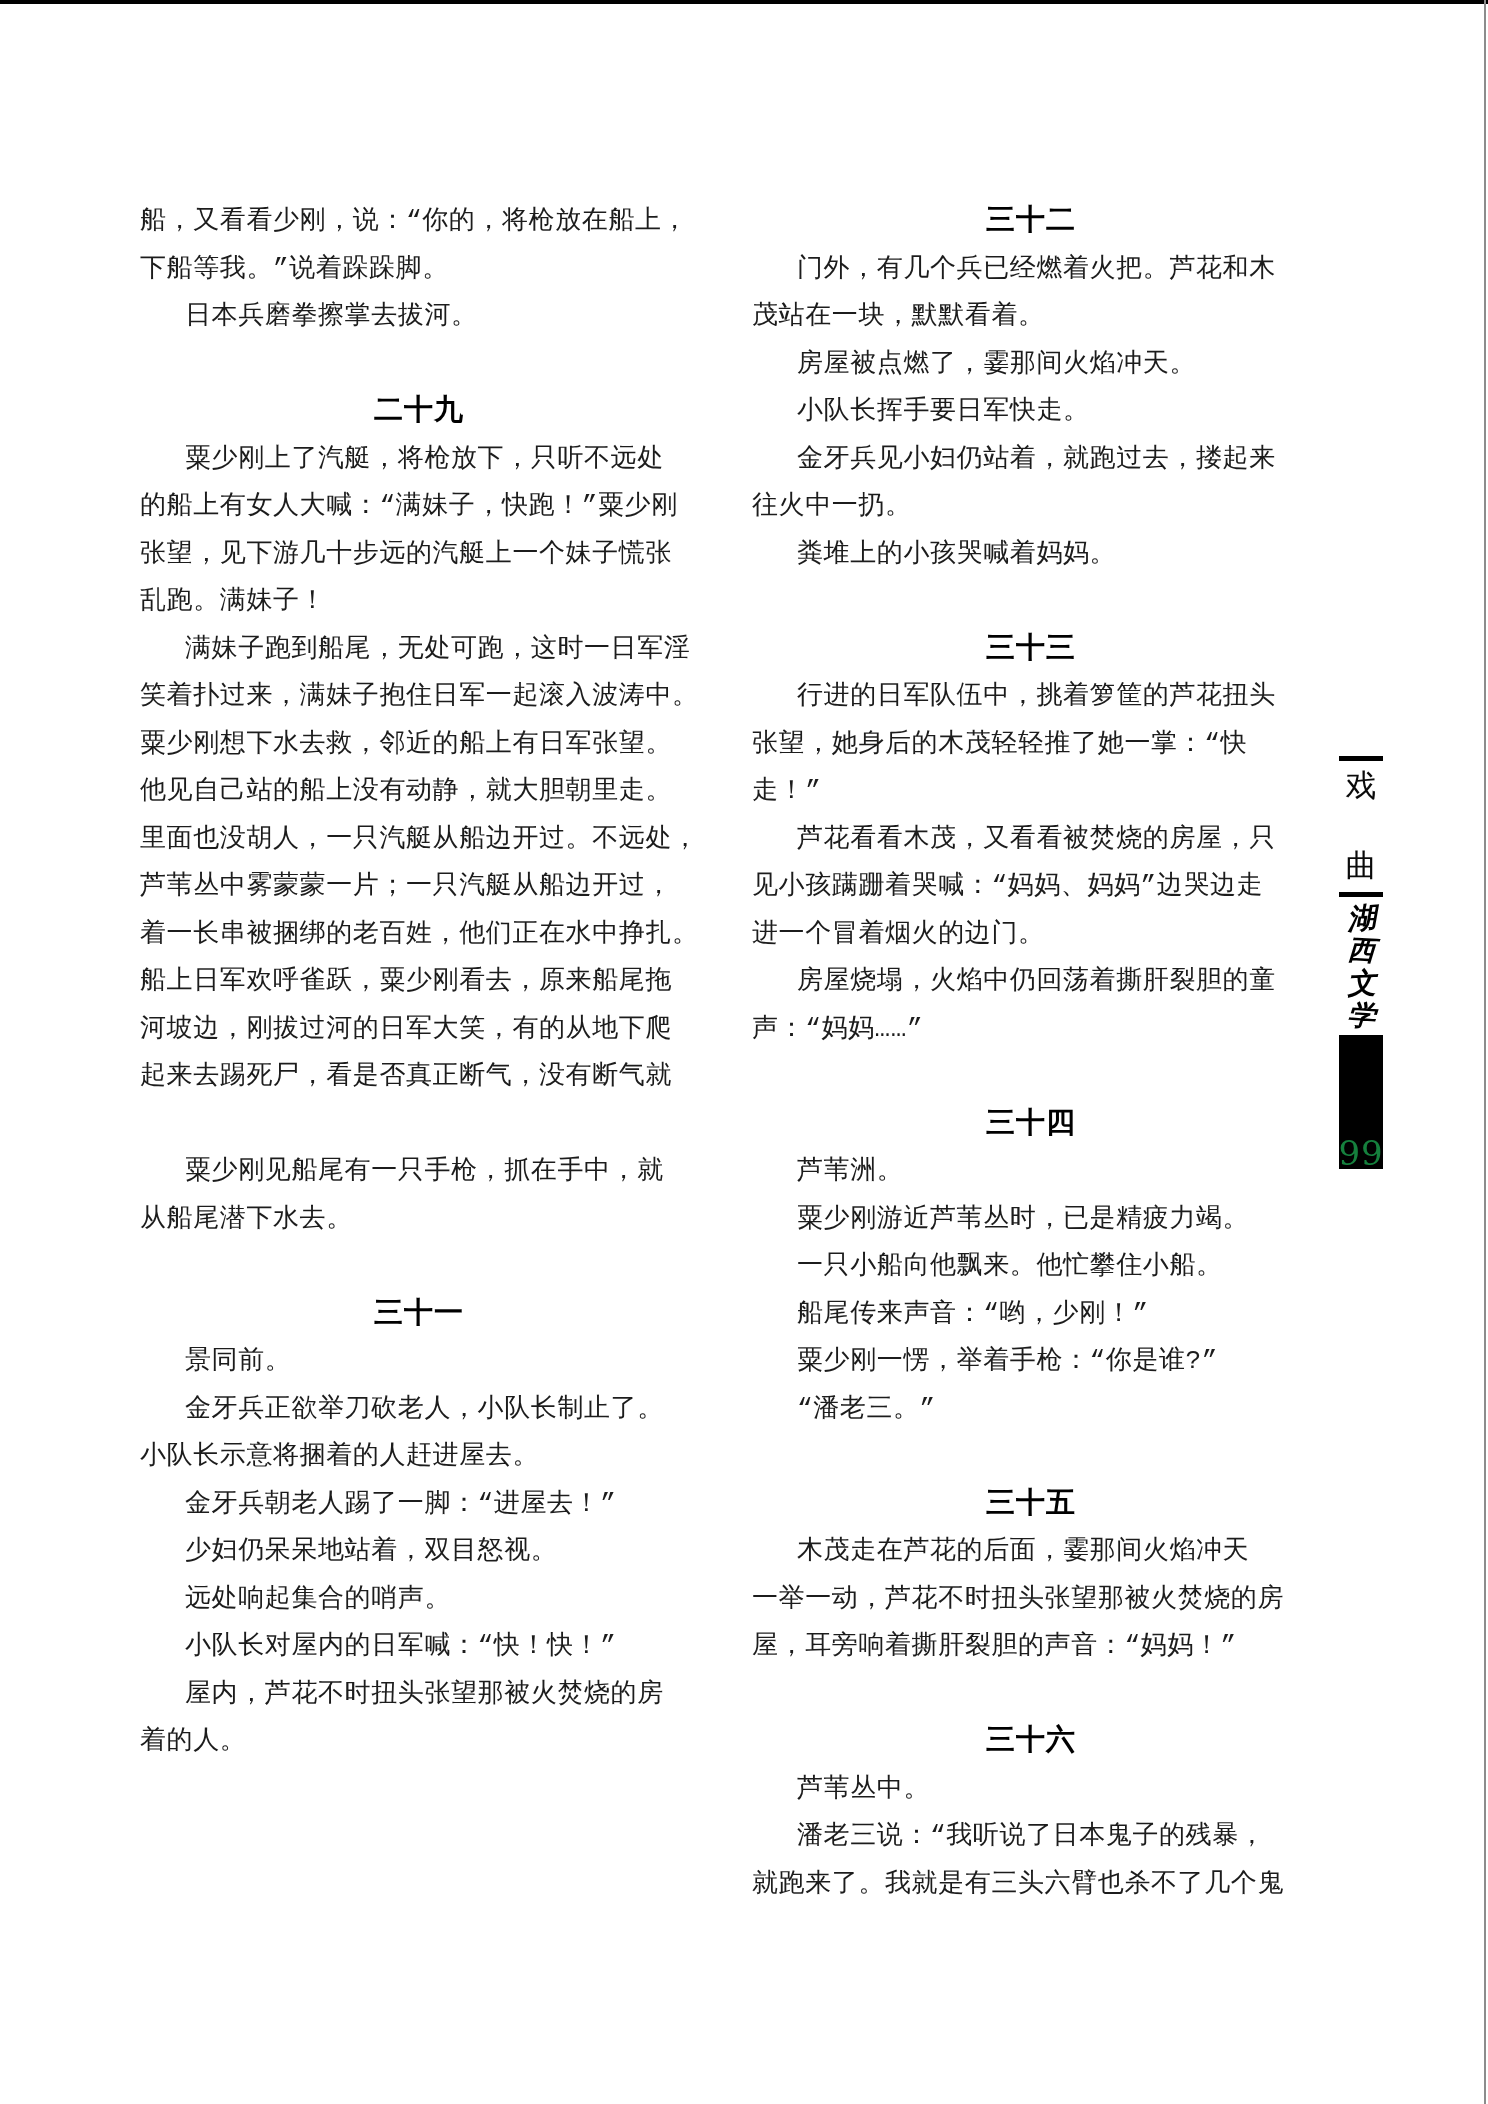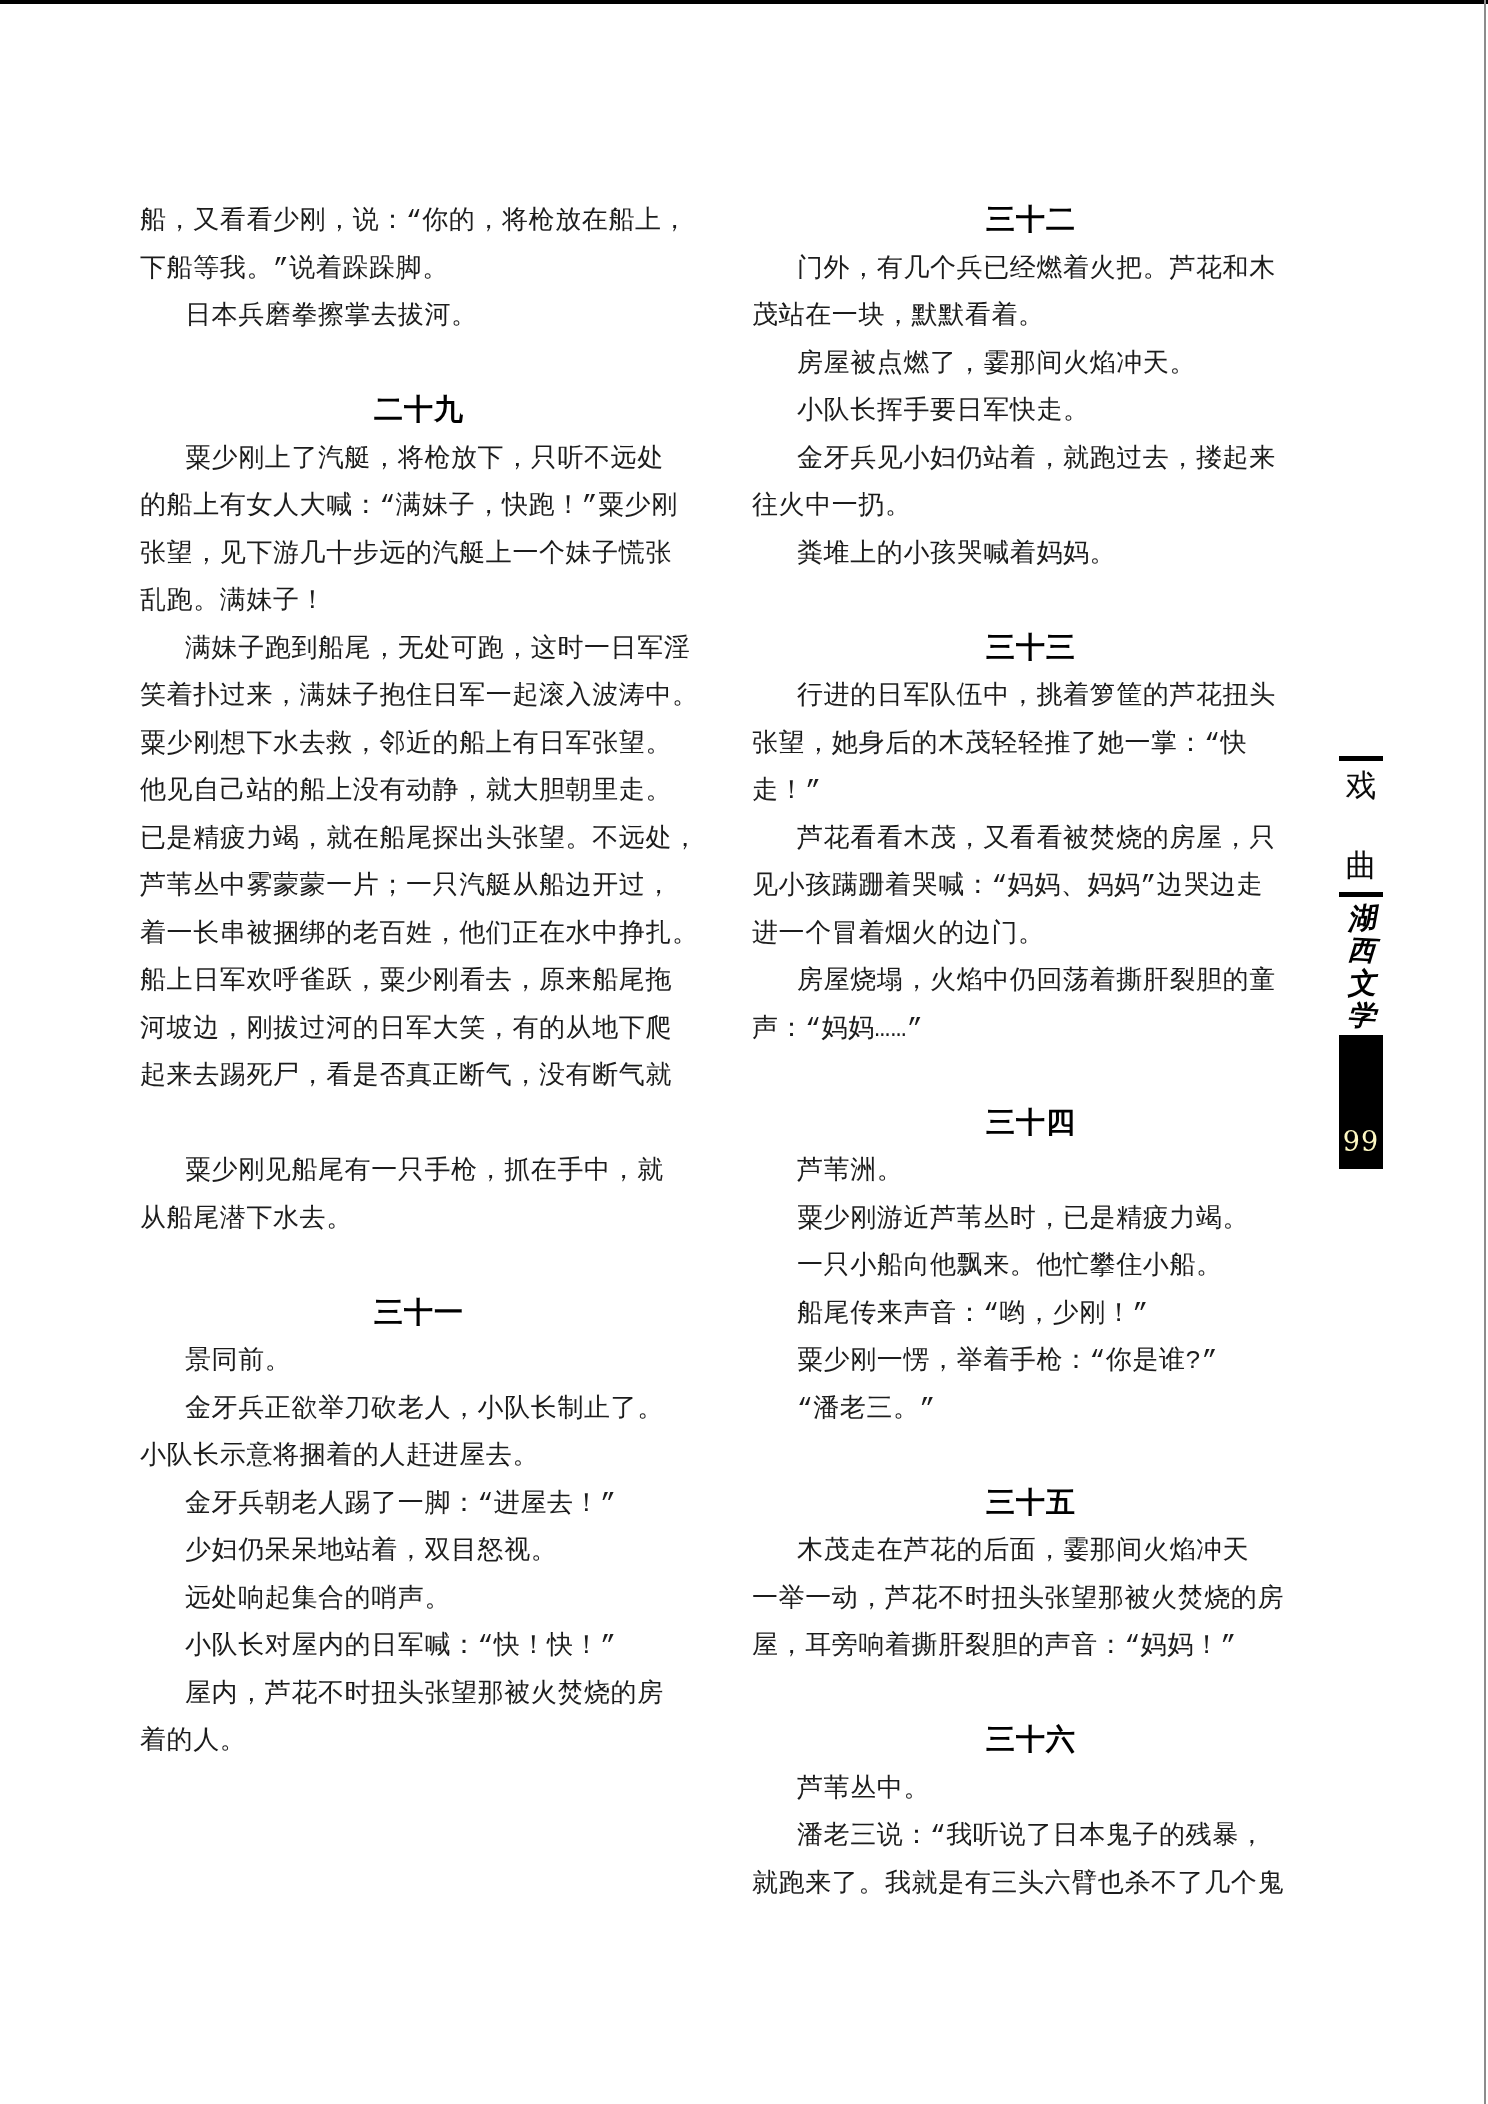--- a/index.html
+++ b/index.html
@@ -53,23 +53,23 @@
   }
   .journal-logo span:nth-child(1){transform:rotate(-4deg);}
   .journal-logo span:nth-child(2){transform:rotate(3deg) scale(0.95);}
   .journal-logo span:nth-child(3){transform:rotate(-3deg);}
   .journal-logo span:nth-child(4){transform:rotate(4deg) scale(0.97);}
   .page-number-block{
     position:absolute;left:1339px;top:1035px;width:44px;height:134px;
     background:#000;display:flex;align-items:flex-end;justify-content:center;
   }
   .page-number{
-    color:#fef9c3;font-size:27px;line-height:27px;
+    color:#15803d;font-size:34px;line-height:27px;
     font-family:"DejaVu Serif","Liberation Serif",serif;
-    padding-bottom:14px;letter-spacing:1px;
+    padding-bottom:2px;letter-spacing:1px;
   }
 </style>
 </head>
 <body>
 
 <div class="page">
   <div class="top-border"></div>
   <div class="edge-line"></div>
 
   <div class="col col-left">
@@ -79,21 +79,21 @@
       <div class="spacer"></div>
       <div class="heading">二十九</div>
       <div class="tline indent">粟少刚上了汽艇，将枪放下，只听不远处</div>
       <div class="tline">的船上有女人大喊：“满妹子，快跑！”粟少刚</div>
       <div class="tline">张望，见下游几十步远的汽艇上一个妹子慌张</div>
       <div class="tline">乱跑。满妹子！</div>
       <div class="tline indent">满妹子跑到船尾，无处可跑，这时一日军淫</div>
       <div class="tline">笑着扑过来，满妹子抱住日军一起滚入波涛中。</div>
       <div class="tline">粟少刚想下水去救，邻近的船上有日军张望。</div>
       <div class="tline">他见自己站的船上没有动静，就大胆朝里走。</div>
-      <div class="tline">已是精疲力竭，就在船尾探出头张望。不远处，</div>
+      <div class="tline">里面也没胡人，一只汽艇从船边开过。不远处，</div>
       <div class="tline">芦苇丛中雾蒙蒙一片；一只汽艇从船边开过，</div>
       <div class="tline">着一长串被捆绑的老百姓，他们正在水中挣扎。</div>
       <div class="tline">船上日军欢呼雀跃，粟少刚看去，原来船尾拖</div>
       <div class="tline">河坡边，刚拔过河的日军大笑，有的从地下爬</div>
       <div class="tline">起来去踢死尸，看是否真正断气，没有断气就</div>
       <div class="spacer"></div>
       <div class="tline indent">粟少刚见船尾有一只手枪，抓在手中，就</div>
       <div class="tline">从船尾潜下水去。</div>
       <div class="spacer"></div>
       <div class="heading">三十一</div>

